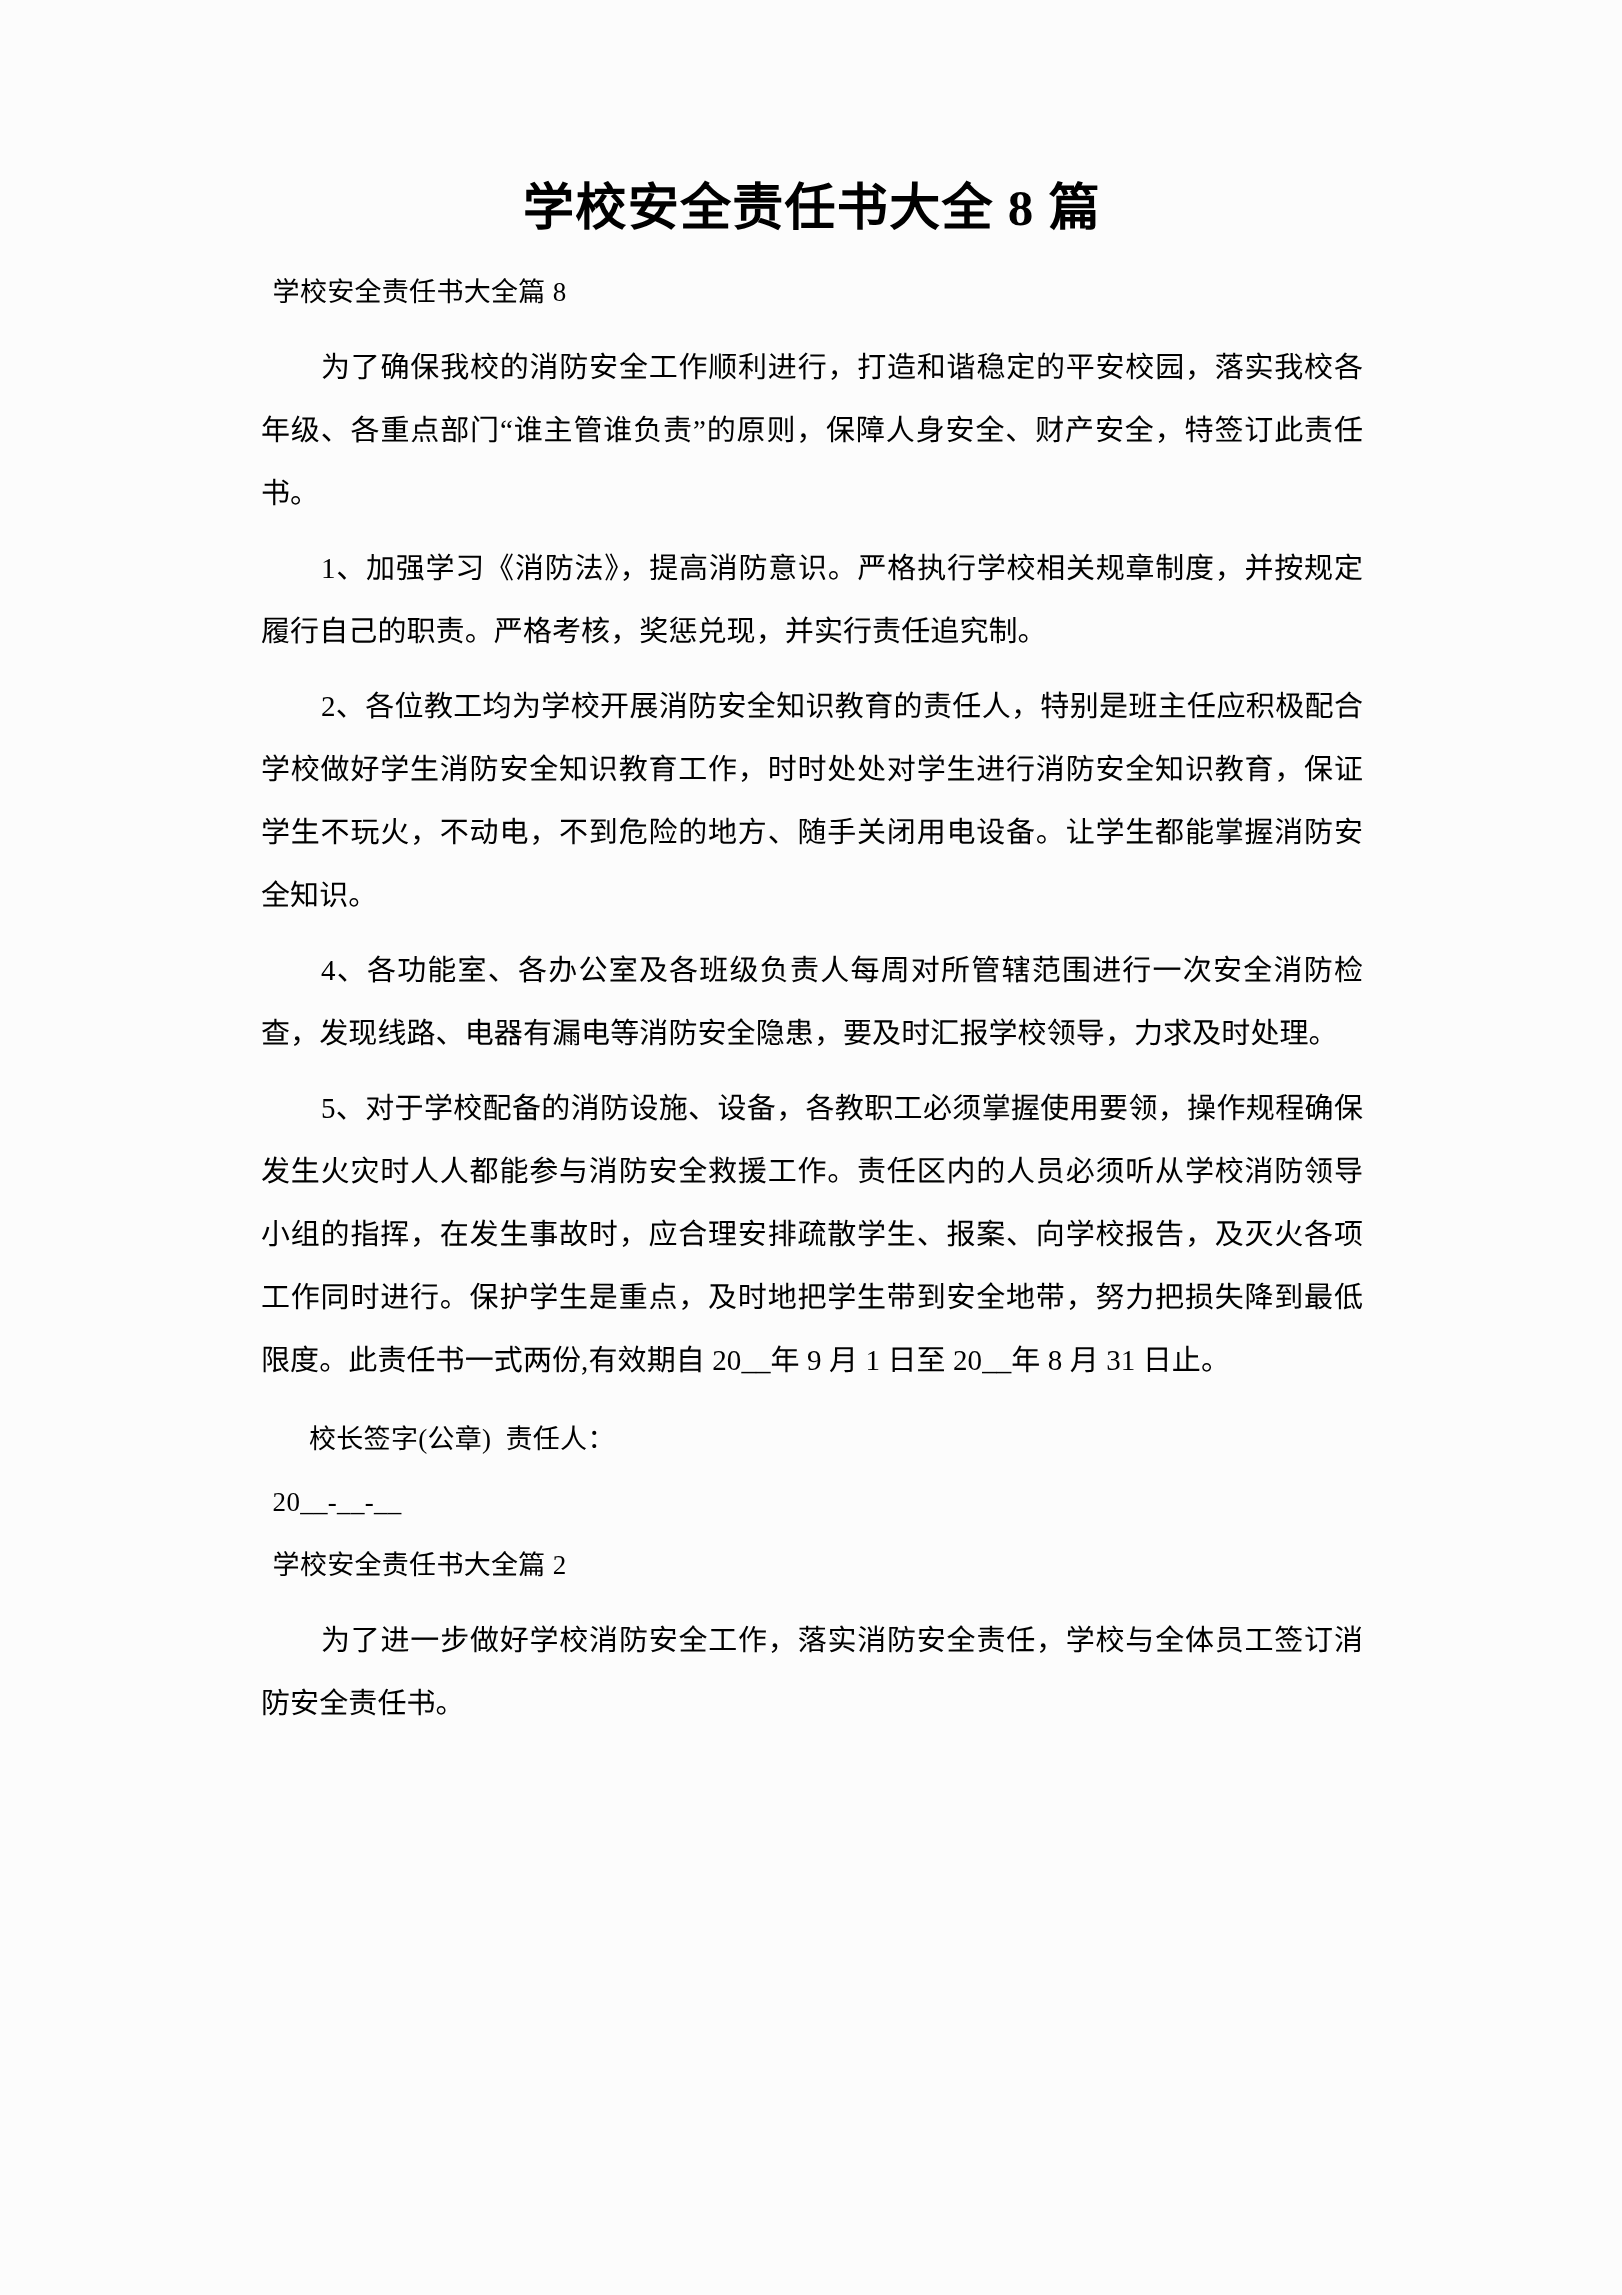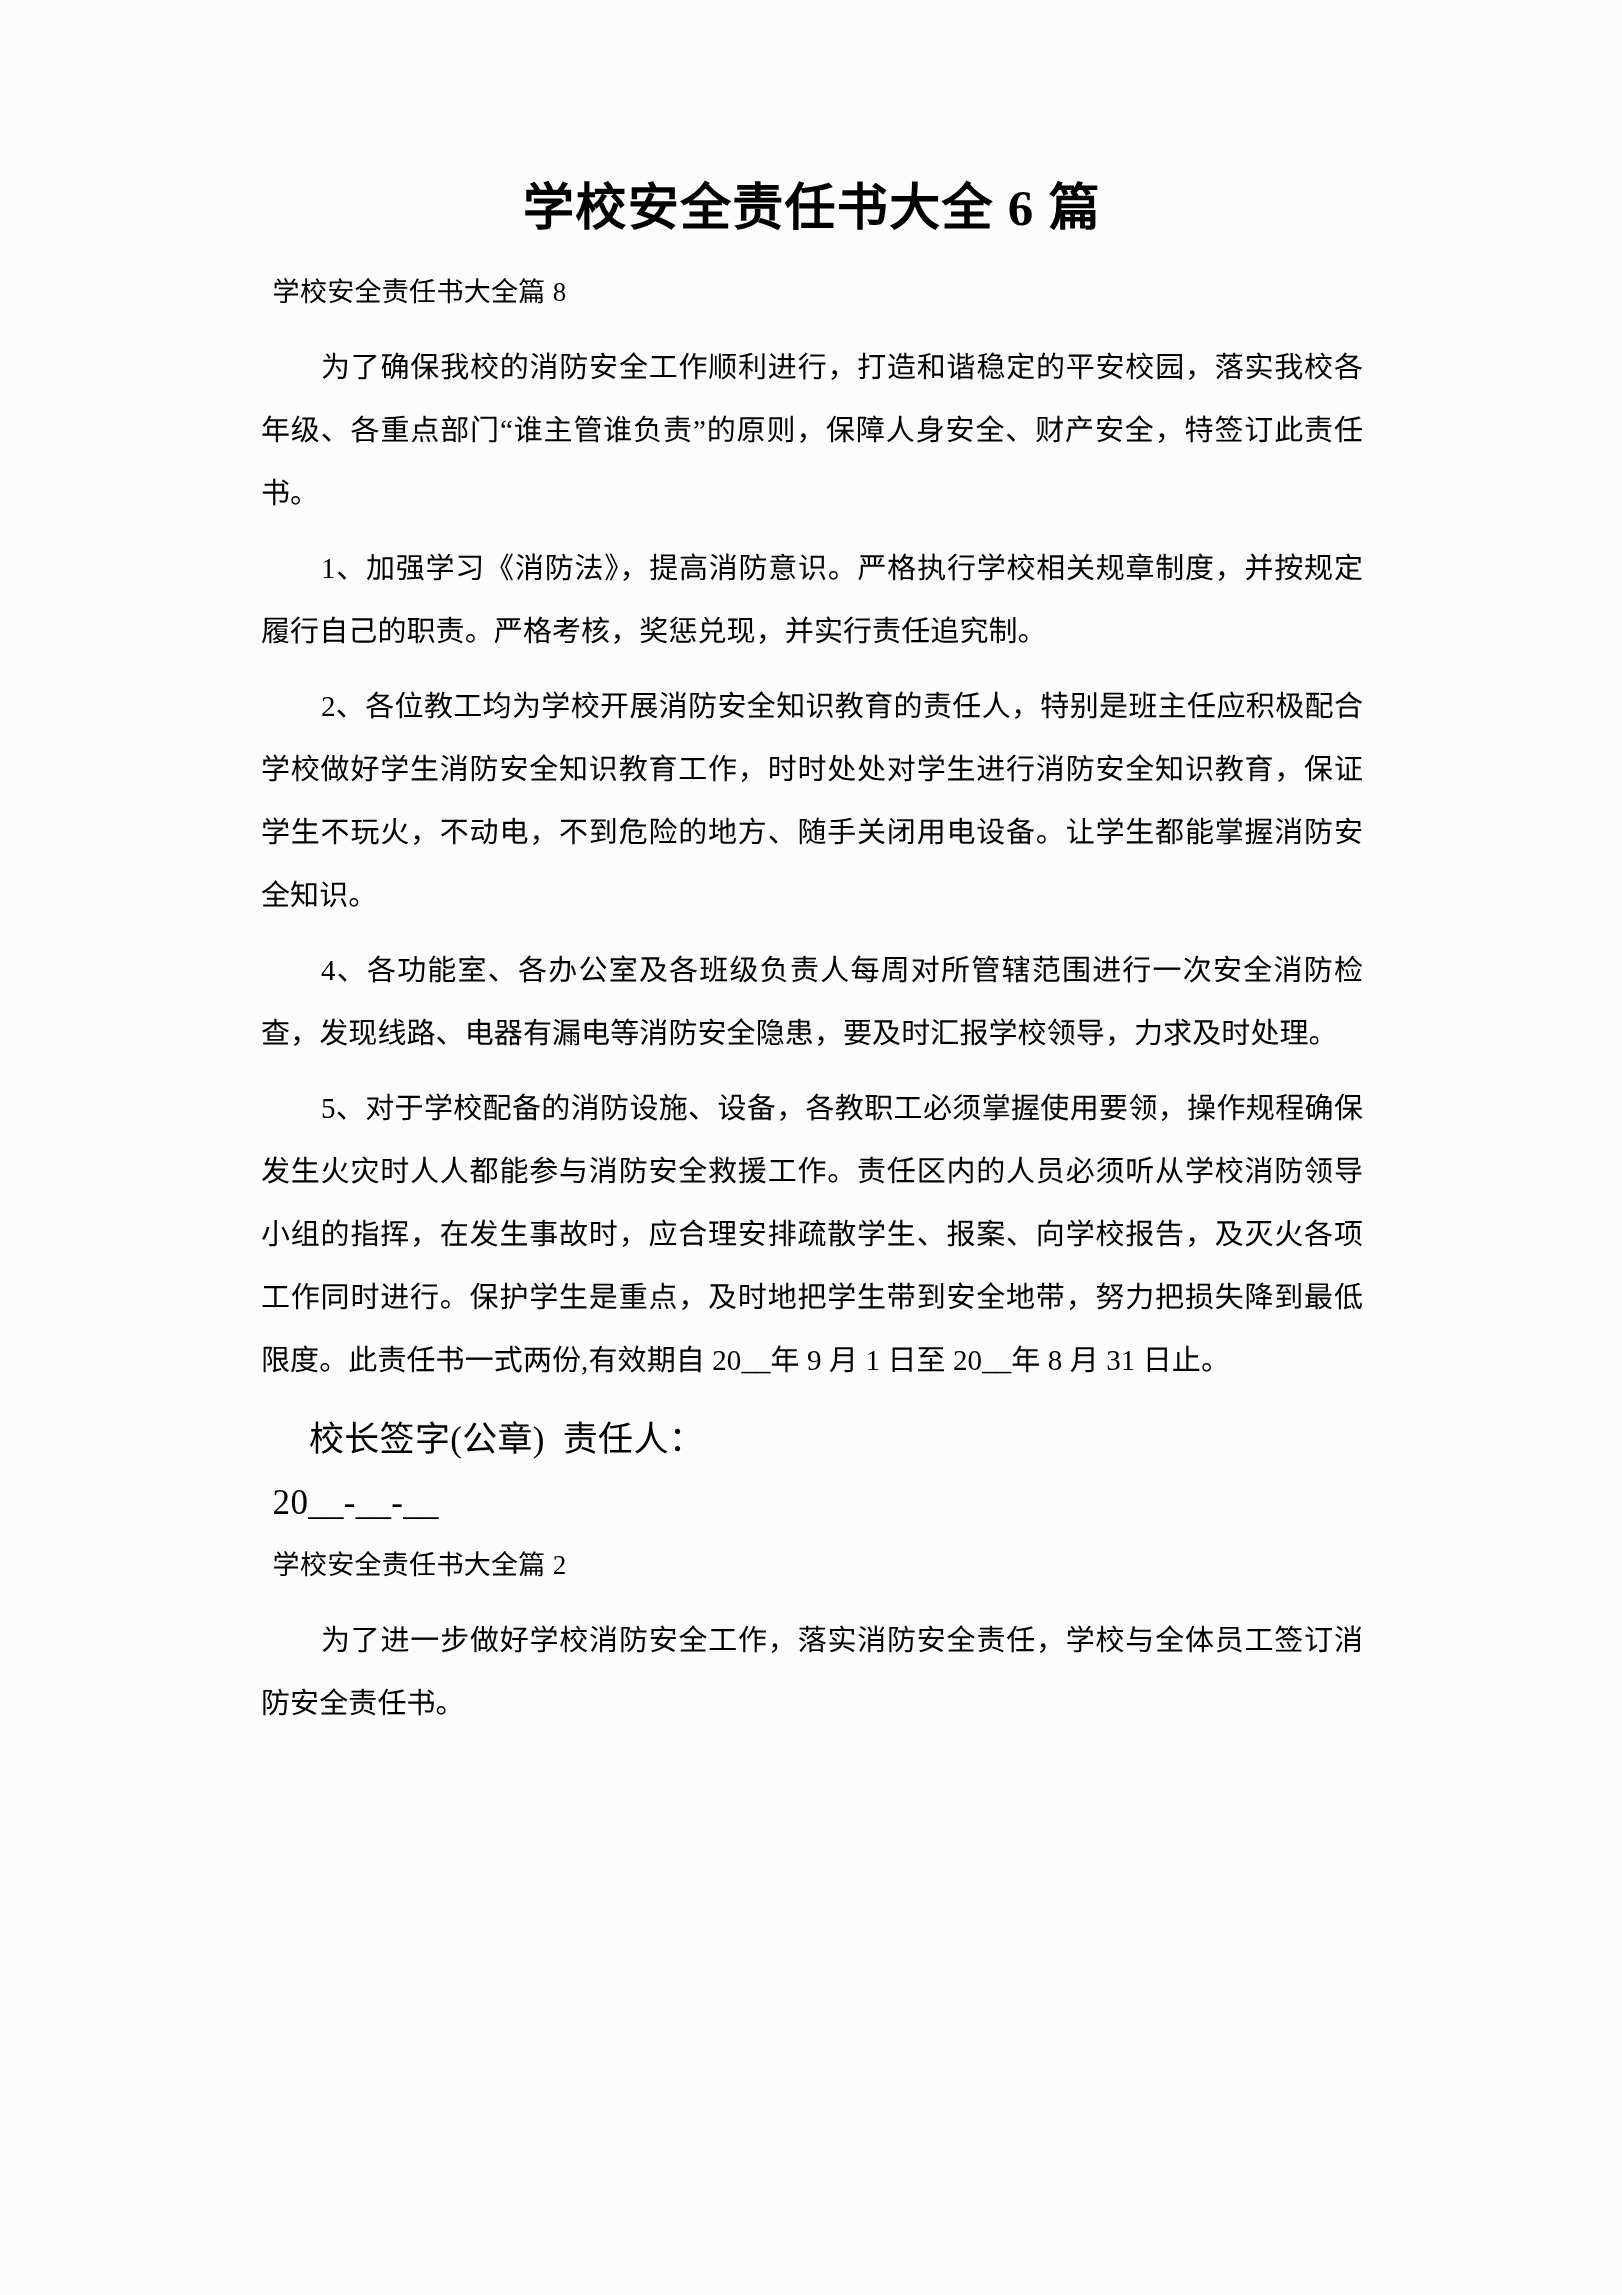--- a/index.html
+++ b/index.html
@@ -57,21 +57,21 @@
     letter-spacing: 0.1px;
     margin: 12px;
     text-indent: 60px;
     text-align: justify;
     text-justify: inter-character;
     word-break: break-all;
   }
 
   
   .sig-line {
-    font-size: 35px;
+    font-size: 27px;
     line-height: 63px;
     letter-spacing: 0.3px;
     margin: 0;
     padding-left: 60px;
     white-space: pre;
   }
 
   .sig-line.school {
     padding-left: 48px;
   }
@@ -82,21 +82,21 @@
   }
 
   .spacer-sm { height: 3.9px; }
 </style>
 </head>
 <body>
 
 <div class="page" style="background: rgb(252, 252, 252); color: rgb(0, 0, 0);">
   <div class="content">
 
-    <h1 class="doc-title">学校安全责任书大全 6 篇</h1>
+    <h1 class="doc-title">学校安全责任书大全 8 篇</h1>
 
     <p class="section-heading">学校安全责任书大全篇 8</p>
 
     <p class="para">为了确保我校的消防安全工作顺利进行，打造和谐稳定的平安校园，落实我校各年级、各重点部门“谁主管谁负责”的原则，保障人身安全、财产安全，特签订此责任书。</p>
 
     <p class="para">1、加强学习《消防法》，提高消防意识。严格执行学校相关规章制度，并按规定履行自己的职责。严格考核，奖惩兑现，并实行责任追究制。</p>
 
     <p class="para">2、各位教工均为学校开展消防安全知识教育的责任人，特别是班主任应积极配合学校做好学生消防安全知识教育工作，时时处处对学生进行消防安全知识教育，保证学生不玩火，不动电，不到危险的地方、随手关闭用电设备。让学生都能掌握消防安全知识。</p>
 
 

